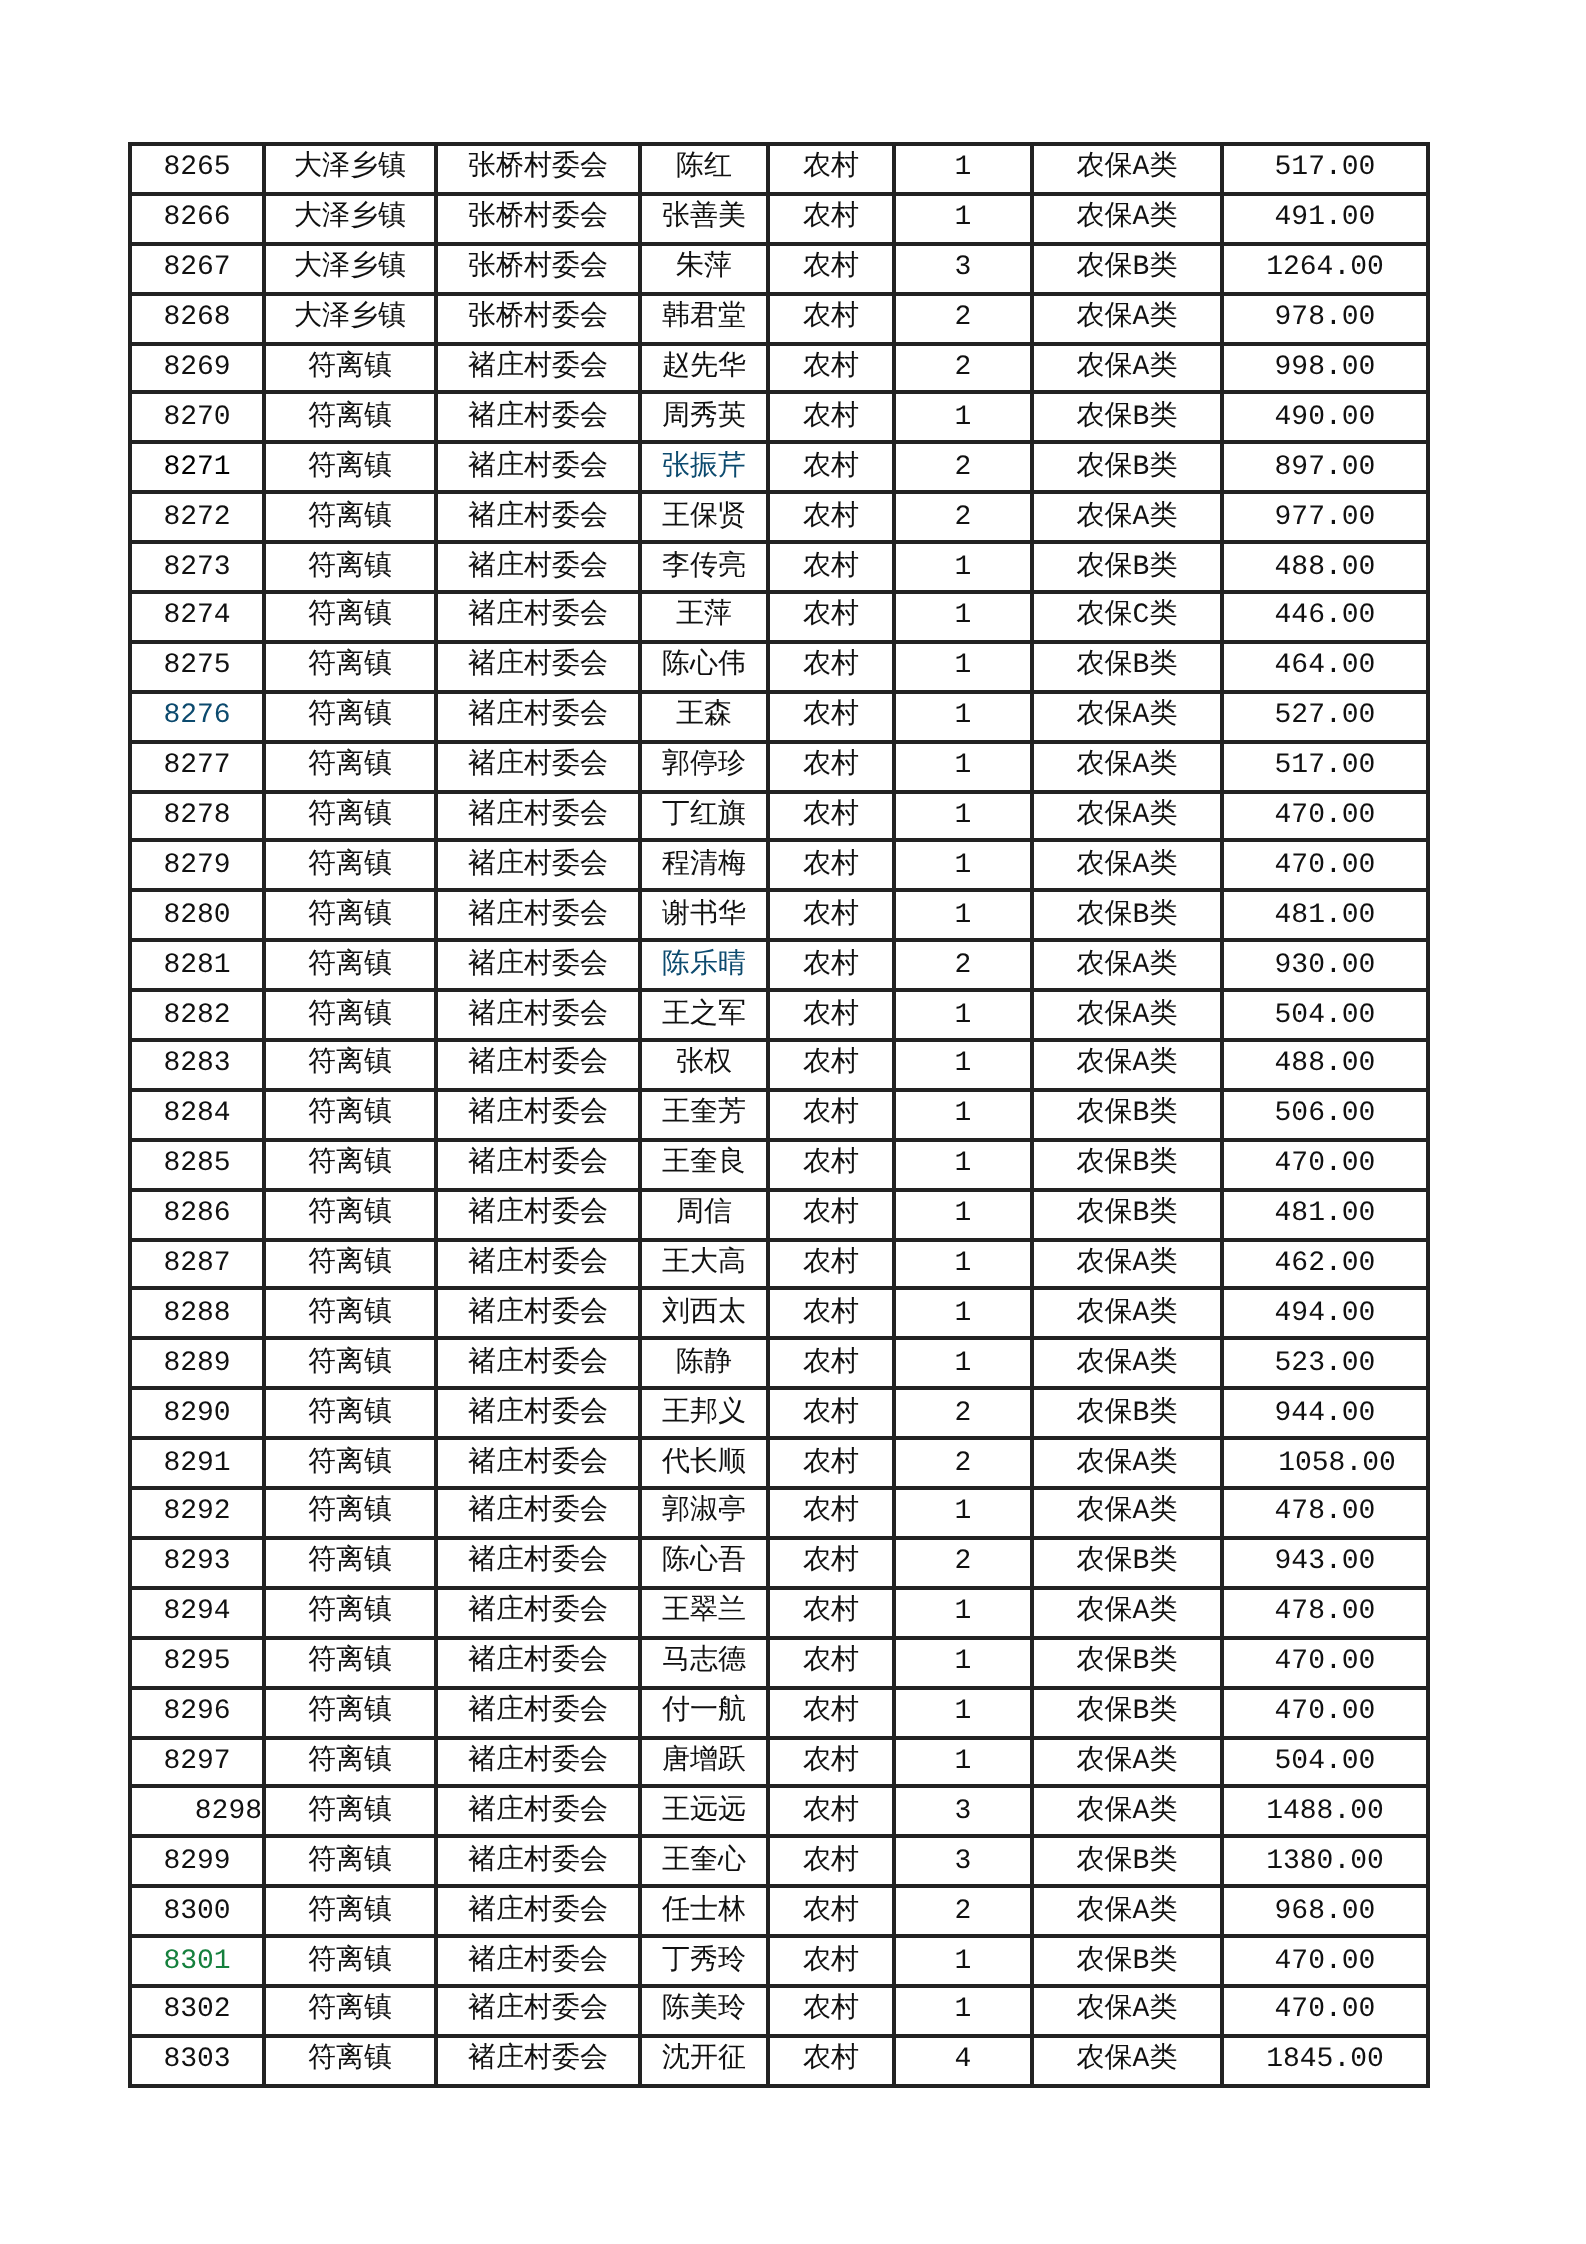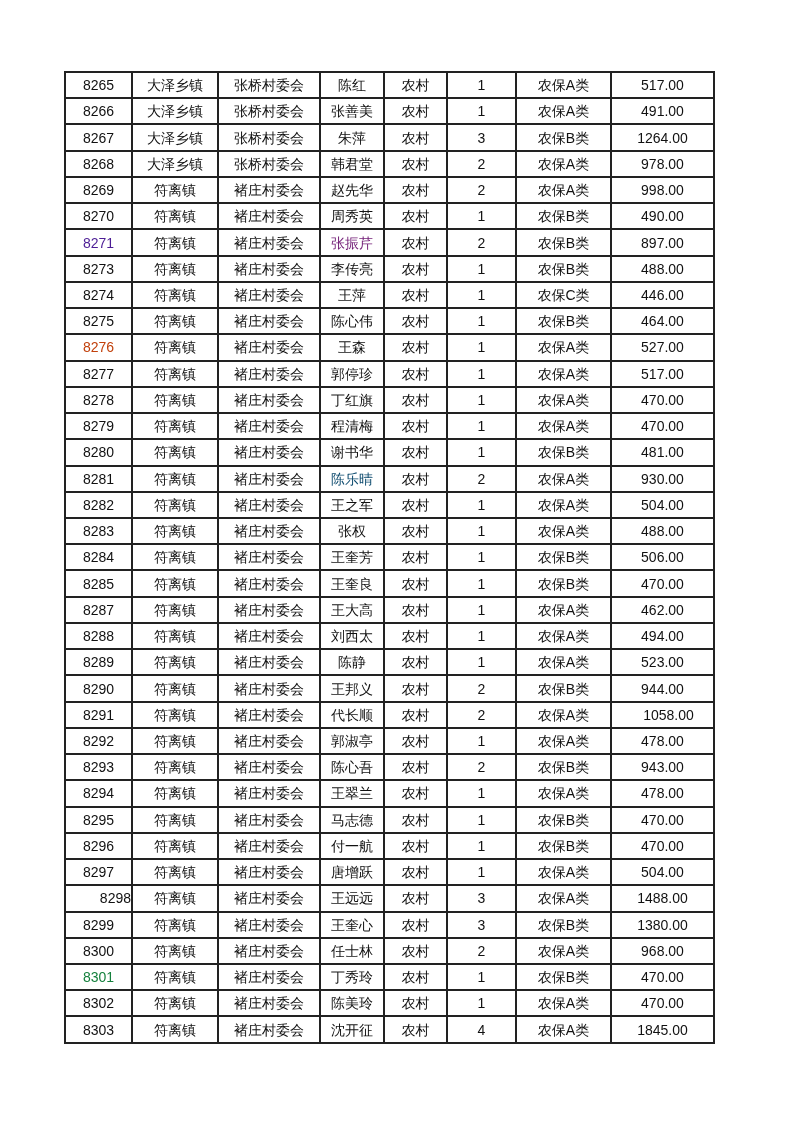--- a/index.html
+++ b/index.html
@@ -5,21 +5,21 @@
   html, body {
     margin: 0;
     padding: 0;
     background: #ffffff;
   }
   .page {
     position: relative;
     width: 793px;
     height: 1122px;
     background: #ffffff;
-    font-family: Liberation Sans, sans-serif;
+    font-family: Liberation Mono, monospace;
     overflow: hidden;
   }
   table.records {
     position: absolute;
     left: 64px;
     top: 71px;
     width: 649px;
     height: 973px;
     border-collapse: collapse;
     table-layout: fixed;
@@ -121,30 +121,40 @@
     <td style="border-color: rgb(34, 34, 34); color: rgb(17, 17, 17);">符离镇</td>
     <td style="border-color: rgb(34, 34, 34); color: rgb(17, 17, 17);">褚庄村委会</td>
     <td style="border-color: rgb(34, 34, 34); color: rgb(17, 17, 17);">周秀英</td>
     <td style="border-color: rgb(34, 34, 34); color: rgb(17, 17, 17);">农村</td>
     <td style="border-color: rgb(34, 34, 34); color: rgb(17, 17, 17);">1</td>
     <td style="border-color: rgb(34, 34, 34); color: rgb(17, 17, 17);">农保B类</td>
     <td style="border-color: rgb(34, 34, 34); color: rgb(17, 17, 17);">490.00</td>
   </tr>
 
   <tr>
-    <td style="border-color: rgb(34, 34, 34); color: #4c1d95;">8271</td>
-    <td style="border-color: rgb(34, 34, 34); color: rgb(17, 17, 17);">符离镇</td>
-    <td style="border-color: rgb(34, 34, 34); color: rgb(17, 17, 17);">褚庄村委会</td>
-    <td style="border-color: rgb(34, 34, 34); color: #701a75;">张振芹</td>
+    <td style="border-color: rgb(34, 34, 34); color: #000000;">8271</td>
+    <td style="border-color: rgb(34, 34, 34); color: rgb(17, 17, 17);">符离镇</td>
+    <td style="border-color: rgb(34, 34, 34); color: rgb(17, 17, 17);">褚庄村委会</td>
+    <td style="border-color: rgb(34, 34, 34); color: #0c4a6e;">张振芹</td>
     <td style="border-color: rgb(34, 34, 34); color: rgb(17, 17, 17);">农村</td>
     <td style="border-color: rgb(34, 34, 34); color: rgb(17, 17, 17);">2</td>
     <td style="border-color: rgb(34, 34, 34); color: rgb(17, 17, 17);">农保B类</td>
     <td style="border-color: rgb(34, 34, 34); color: rgb(17, 17, 17);">897.00</td>
   </tr>
 
+  <tr>
+    <td style="border-color: rgb(34, 34, 34); color: rgb(17, 17, 17);">8272</td>
+    <td style="border-color: rgb(34, 34, 34); color: rgb(17, 17, 17);">符离镇</td>
+    <td style="border-color: rgb(34, 34, 34); color: rgb(17, 17, 17);">褚庄村委会</td>
+    <td style="border-color: rgb(34, 34, 34); color: rgb(17, 17, 17);">王保贤</td>
+    <td style="border-color: rgb(34, 34, 34); color: rgb(17, 17, 17);">农村</td>
+    <td style="border-color: rgb(34, 34, 34); color: rgb(17, 17, 17);">2</td>
+    <td style="border-color: rgb(34, 34, 34); color: rgb(17, 17, 17);">农保A类</td>
+    <td style="border-color: rgb(34, 34, 34); color: rgb(17, 17, 17);">977.00</td>
+  </tr>
 
   <tr>
     <td style="border-color: rgb(34, 34, 34); color: rgb(17, 17, 17);">8273</td>
     <td style="border-color: rgb(34, 34, 34); color: rgb(17, 17, 17);">符离镇</td>
     <td style="border-color: rgb(34, 34, 34); color: rgb(17, 17, 17);">褚庄村委会</td>
     <td style="border-color: rgb(34, 34, 34); color: rgb(17, 17, 17);">李传亮</td>
     <td style="border-color: rgb(34, 34, 34); color: rgb(17, 17, 17);">农村</td>
     <td style="border-color: rgb(34, 34, 34); color: rgb(17, 17, 17);">1</td>
     <td style="border-color: rgb(34, 34, 34); color: rgb(17, 17, 17);">农保B类</td>
     <td style="border-color: rgb(34, 34, 34); color: rgb(17, 17, 17);">488.00</td>
@@ -166,21 +176,21 @@
     <td style="border-color: rgb(34, 34, 34); color: rgb(17, 17, 17);">符离镇</td>
     <td style="border-color: rgb(34, 34, 34); color: rgb(17, 17, 17);">褚庄村委会</td>
     <td style="border-color: rgb(34, 34, 34); color: rgb(17, 17, 17);">陈心伟</td>
     <td style="border-color: rgb(34, 34, 34); color: rgb(17, 17, 17);">农村</td>
     <td style="border-color: rgb(34, 34, 34); color: rgb(17, 17, 17);">1</td>
     <td style="border-color: rgb(34, 34, 34); color: rgb(17, 17, 17);">农保B类</td>
     <td style="border-color: rgb(34, 34, 34); color: rgb(17, 17, 17);">464.00</td>
   </tr>
 
   <tr>
-    <td style="border-color: rgb(34, 34, 34); color: #c2410c;">8276</td>
+    <td style="border-color: rgb(34, 34, 34); color: #0c4a6e;">8276</td>
     <td style="border-color: rgb(34, 34, 34); color: rgb(17, 17, 17);">符离镇</td>
     <td style="border-color: rgb(34, 34, 34); color: rgb(17, 17, 17);">褚庄村委会</td>
     <td style="border-color: rgb(34, 34, 34); color: rgb(17, 17, 17);">王森</td>
     <td style="border-color: rgb(34, 34, 34); color: rgb(17, 17, 17);">农村</td>
     <td style="border-color: rgb(34, 34, 34); color: rgb(17, 17, 17);">1</td>
     <td style="border-color: rgb(34, 34, 34); color: rgb(17, 17, 17);">农保A类</td>
     <td style="border-color: rgb(34, 34, 34); color: rgb(17, 17, 17);">527.00</td>
   </tr>
 
   <tr>
@@ -275,20 +285,30 @@
     <td style="border-color: rgb(34, 34, 34); color: rgb(17, 17, 17);">8285</td>
     <td style="border-color: rgb(34, 34, 34); color: rgb(17, 17, 17);">符离镇</td>
     <td style="border-color: rgb(34, 34, 34); color: rgb(17, 17, 17);">褚庄村委会</td>
     <td style="border-color: rgb(34, 34, 34); color: rgb(17, 17, 17);">王奎良</td>
     <td style="border-color: rgb(34, 34, 34); color: rgb(17, 17, 17);">农村</td>
     <td style="border-color: rgb(34, 34, 34); color: rgb(17, 17, 17);">1</td>
     <td style="border-color: rgb(34, 34, 34); color: rgb(17, 17, 17);">农保B类</td>
     <td style="border-color: rgb(34, 34, 34); color: rgb(17, 17, 17);">470.00</td>
   </tr>
 
+  <tr>
+    <td style="border-color: rgb(34, 34, 34); color: rgb(17, 17, 17);">8286</td>
+    <td style="border-color: rgb(34, 34, 34); color: rgb(17, 17, 17);">符离镇</td>
+    <td style="border-color: rgb(34, 34, 34); color: rgb(17, 17, 17);">褚庄村委会</td>
+    <td style="border-color: rgb(34, 34, 34); color: rgb(17, 17, 17);">周信</td>
+    <td style="border-color: rgb(34, 34, 34); color: rgb(17, 17, 17);">农村</td>
+    <td style="border-color: rgb(34, 34, 34); color: rgb(17, 17, 17);">1</td>
+    <td style="border-color: rgb(34, 34, 34); color: rgb(17, 17, 17);">农保B类</td>
+    <td style="border-color: rgb(34, 34, 34); color: rgb(17, 17, 17);">481.00</td>
+  </tr>
 
   <tr>
     <td style="border-color: rgb(34, 34, 34); color: rgb(17, 17, 17);">8287</td>
     <td style="border-color: rgb(34, 34, 34); color: rgb(17, 17, 17);">符离镇</td>
     <td style="border-color: rgb(34, 34, 34); color: rgb(17, 17, 17);">褚庄村委会</td>
     <td style="border-color: rgb(34, 34, 34); color: rgb(17, 17, 17);">王大高</td>
     <td style="border-color: rgb(34, 34, 34); color: rgb(17, 17, 17);">农村</td>
     <td style="border-color: rgb(34, 34, 34); color: rgb(17, 17, 17);">1</td>
     <td style="border-color: rgb(34, 34, 34); color: rgb(17, 17, 17);">农保A类</td>
     <td style="border-color: rgb(34, 34, 34); color: rgb(17, 17, 17);">462.00</td>

